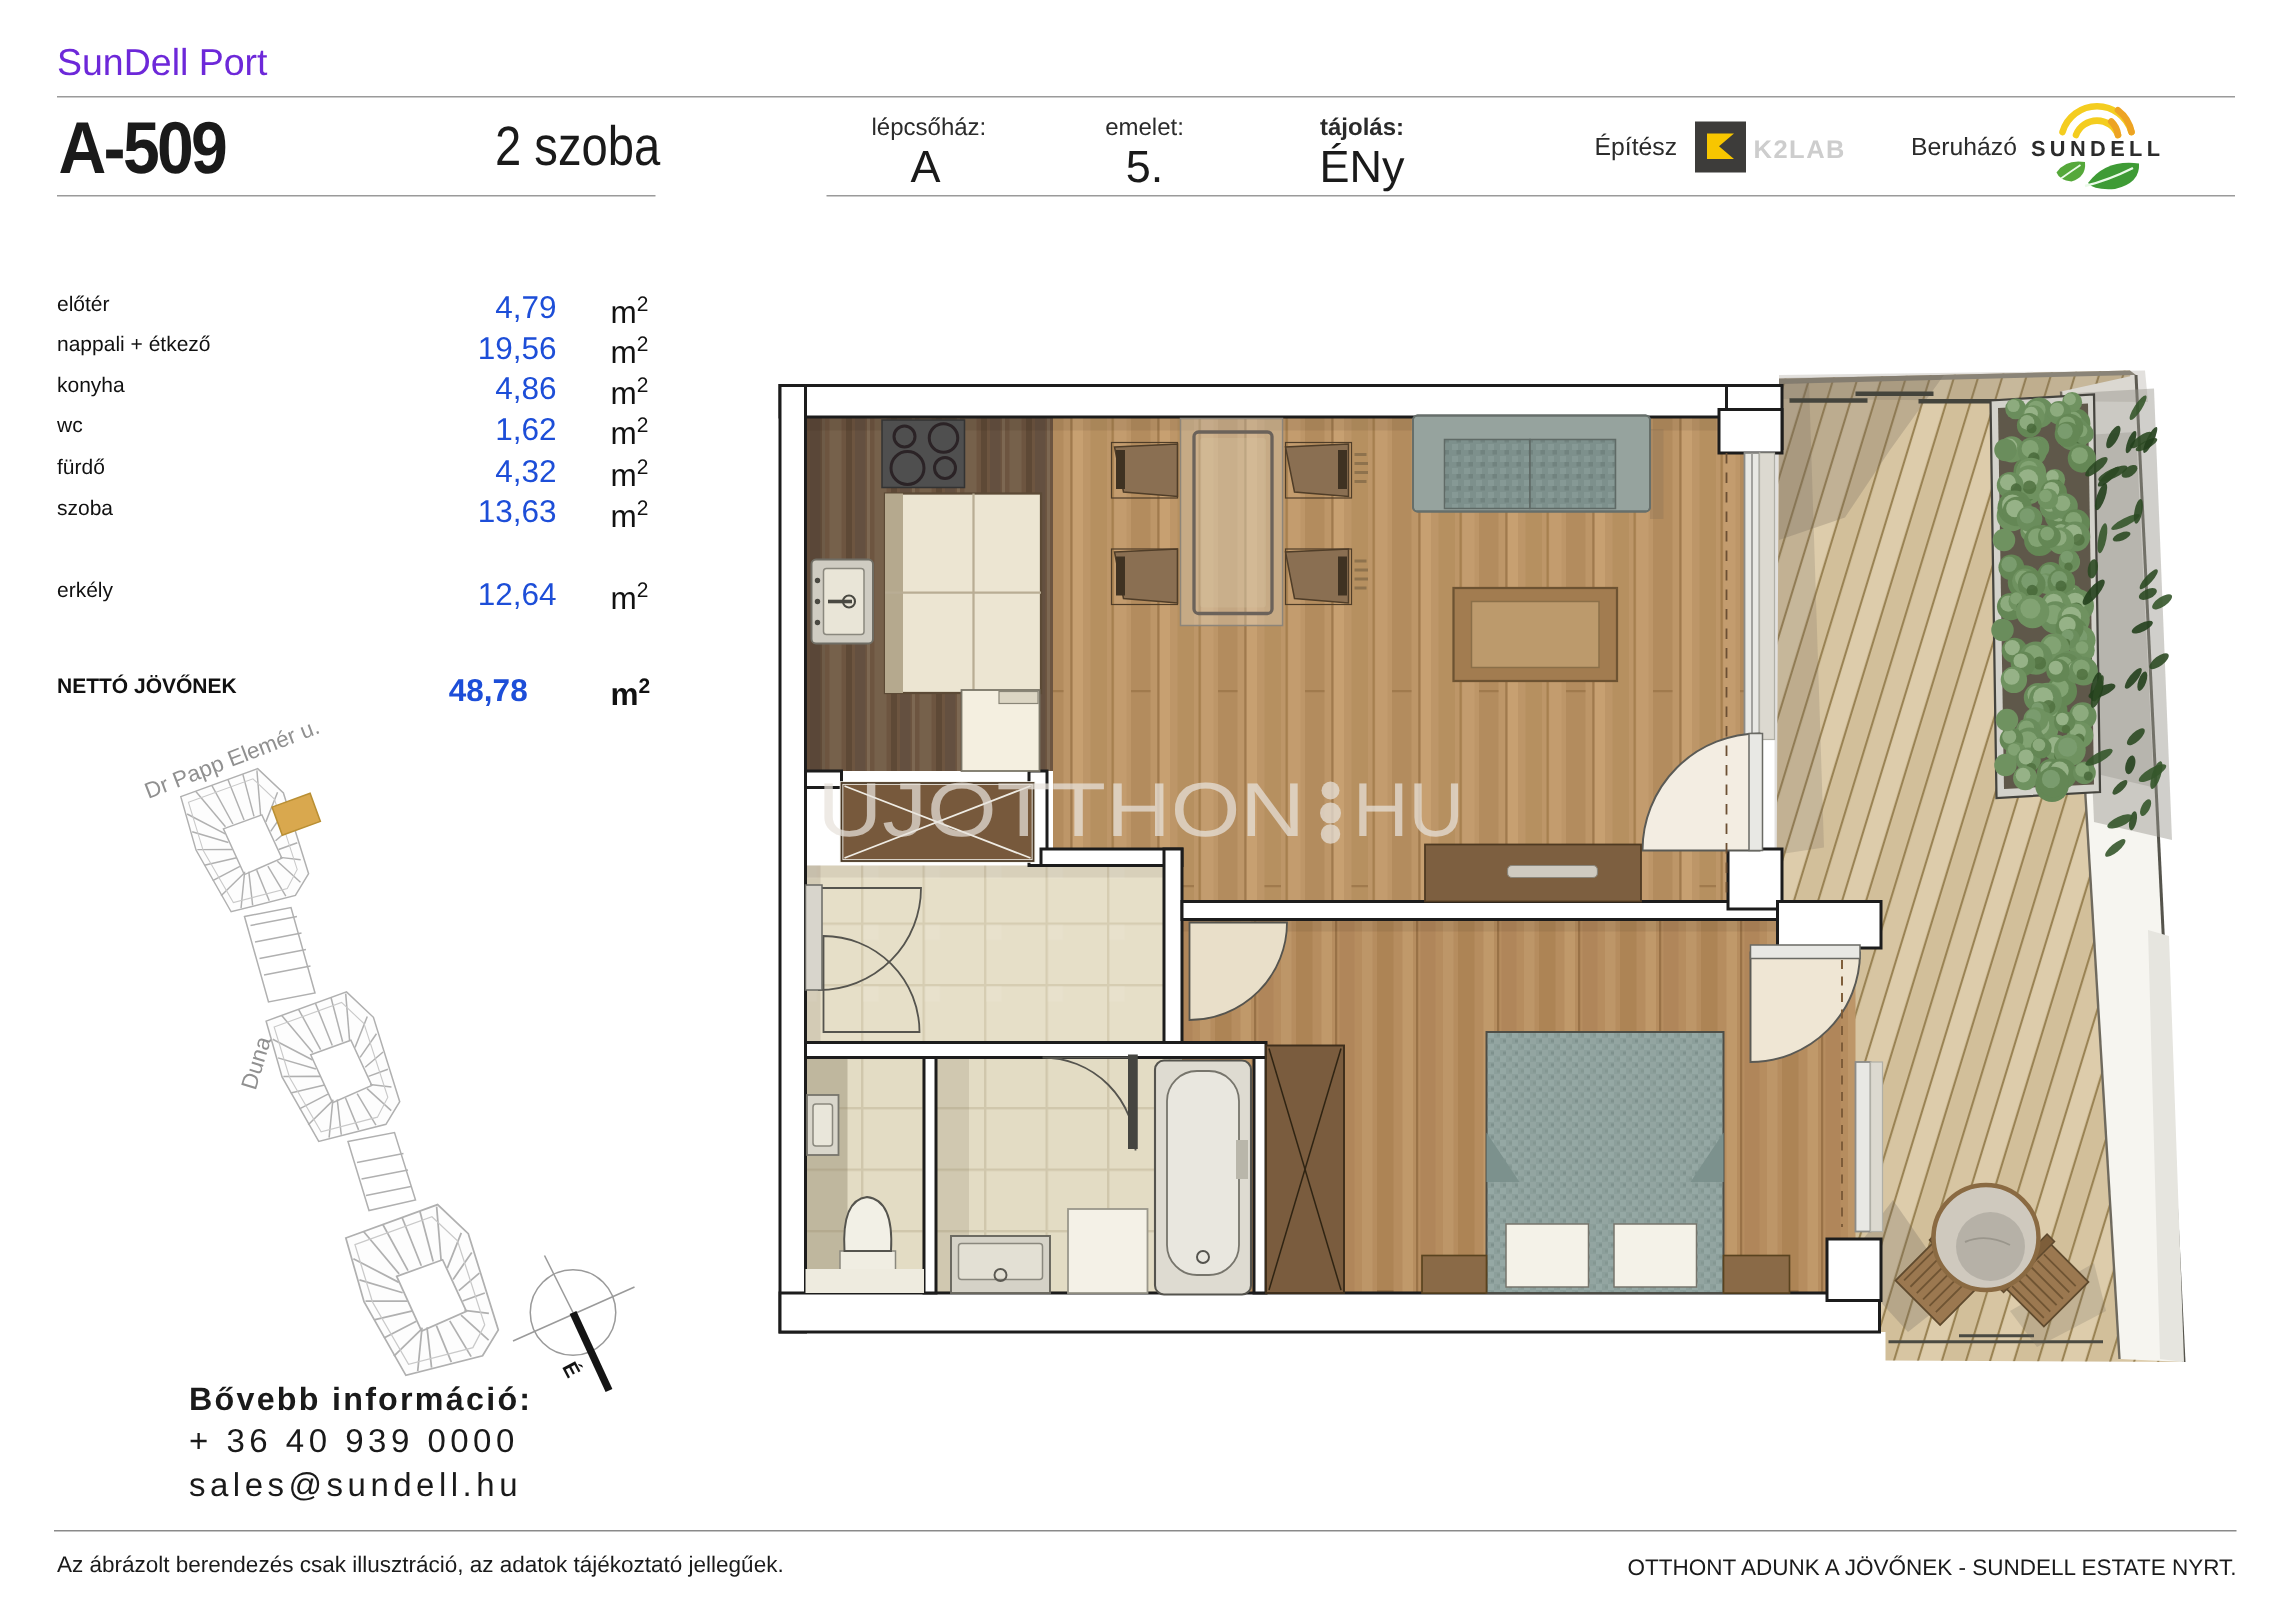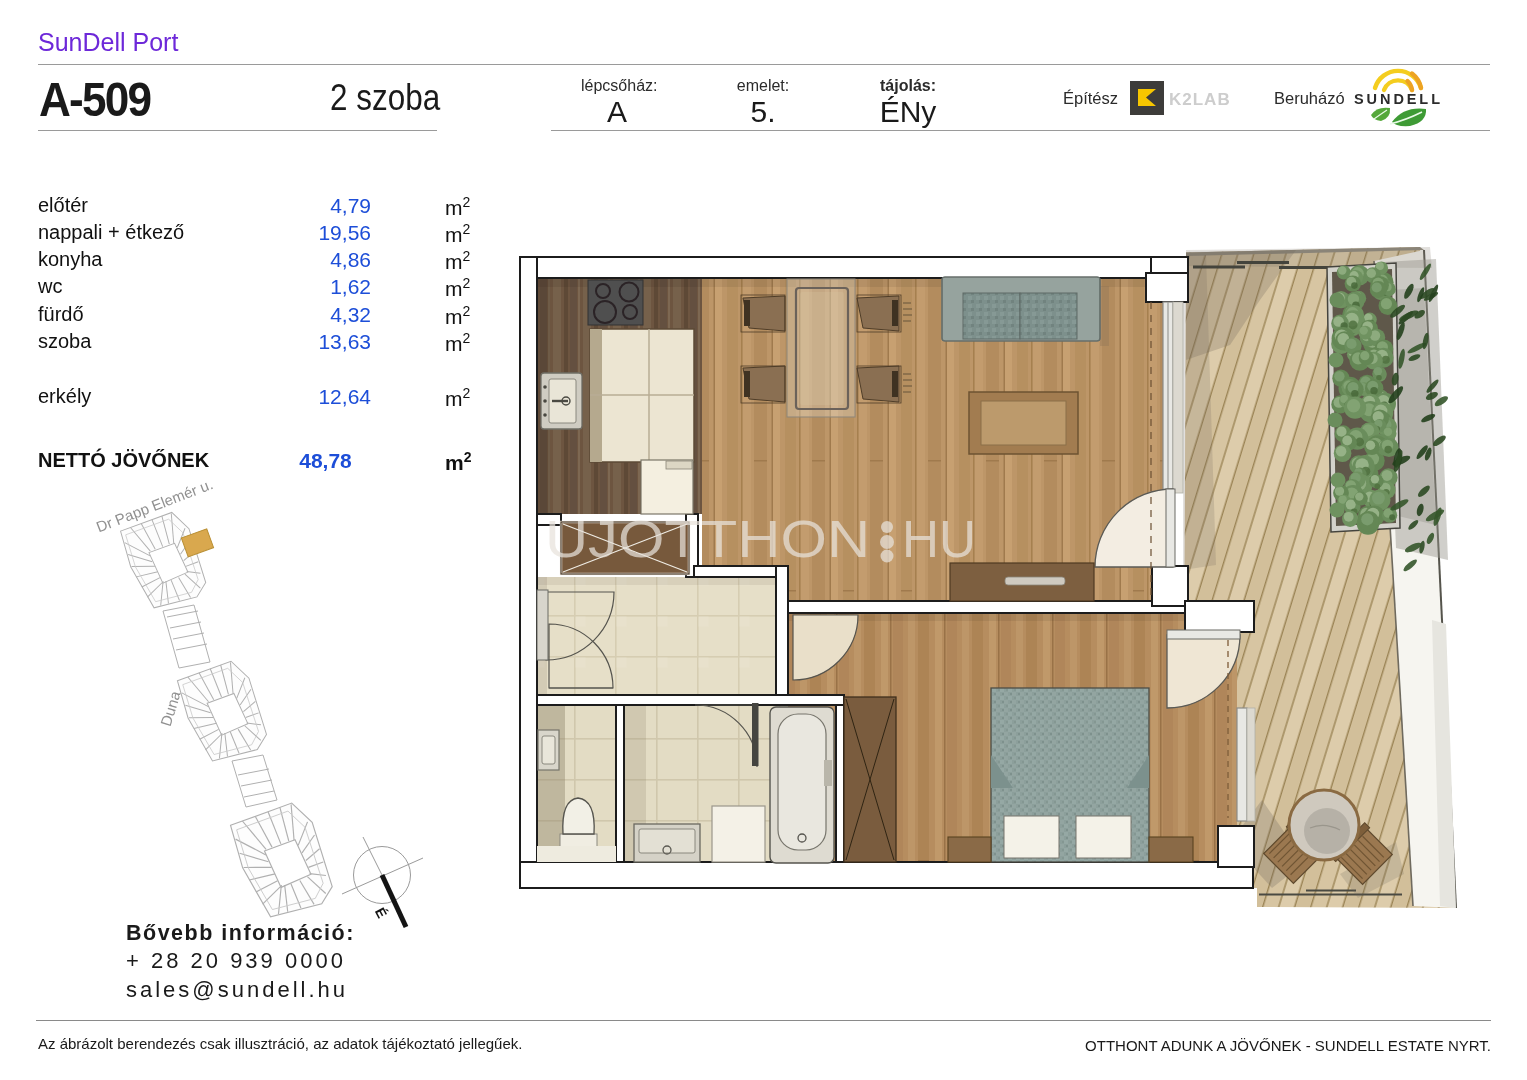--- a/index.html
+++ b/index.html
@@ -2,23 +2,23 @@
 <html lang="hu"><head>
 <meta charset="utf-8">
 <title>A-509</title>
 <style>
   html,body{margin:0;padding:0;background:#fff;}
   body{width:1527px;height:1080px;position:relative;overflow:hidden;
        font-family:"Liberation Sans",sans-serif;color:#1a1a1a;}
   .abs{position:absolute;}
   .lbl{font-size:16px;color:#2b2b2b;}
   .val{font-size:30px;color:#1a1a1a;}
-  .row{font-size:20px;color:#111;}
+  .row{font-size:14px;color:#111;}
   .num{font-size:21px;color:#1d4ed8;text-align:right;}
-  .m2{font-size:21px;color:#111;margin-left:38px;}
+  .m2{font-size:21px;color:#111;}
   sup{font-size:14px;}
   .hline{background:#9a9a9a;height:1px;}
 </style>
 </head>
 <body>
 
 <div class="abs" style="left:38px;top:28px;font-size:25px;color:#6d28d9;">SunDell Port</div>
 
 <div class="abs hline" style="left:38px;top:64px;width:1452px;"></div>
 
@@ -93,21 +93,21 @@
 <div class="abs row" style="left:38px;top:385px;">erkély</div>
 <div class="abs num" style="left:280px;top:385px;width:91px;">12,64</div>
 <div class="abs m2" style="left:407px;top:385px;">m<sup>2</sup></div>
 
 <div class="abs row" style="left:38px;top:449px;font-weight:bold;">NETTÓ JÖVŐNEK</div>
 <div class="abs num" style="left:280px;top:449px;width:91px;font-weight:bold;text-align:center;">48,78</div>
 <div class="abs m2" style="left:407px;top:449px;font-weight:bold;">m<sup>2</sup></div>
 
 <div class="abs" style="left:126px;top:921px;font-size:21.5px;font-weight:bold;letter-spacing:1.5px;">Bővebb információ:</div>
 
-<div class="abs" style="left:126px;top:948px;font-size:22px;letter-spacing:3px;">+ 28 20 939 0000</div>
+<div class="abs" style="left:126px;top:948px;font-size:22px;letter-spacing:3px;">+ 36 40 939 0000</div>
 
 <div class="abs" style="left:126px;top:977px;font-size:22px;letter-spacing:3px;">sales@sundell.hu</div>
 
 <div class="abs hline" style="left:36px;top:1020px;width:1455px;background:#8a8a8a;"></div>
 
 <div class="abs" style="left:38px;top:1035px;font-size:15px;">Az ábrázolt berendezés csak illusztráció, az adatok tájékoztató jellegűek.</div>
 
 <div class="abs" style="left:991px;top:1037px;width:500px;text-align:right;font-size:15px;">OTTHONT ADUNK A JÖVŐNEK - SUNDELL ESTATE NYRT.</div>
 
 <svg id="siteplan" class="abs" style="left:60px;top:470px;" width="400" height="470" viewBox="0 0 400 470">

